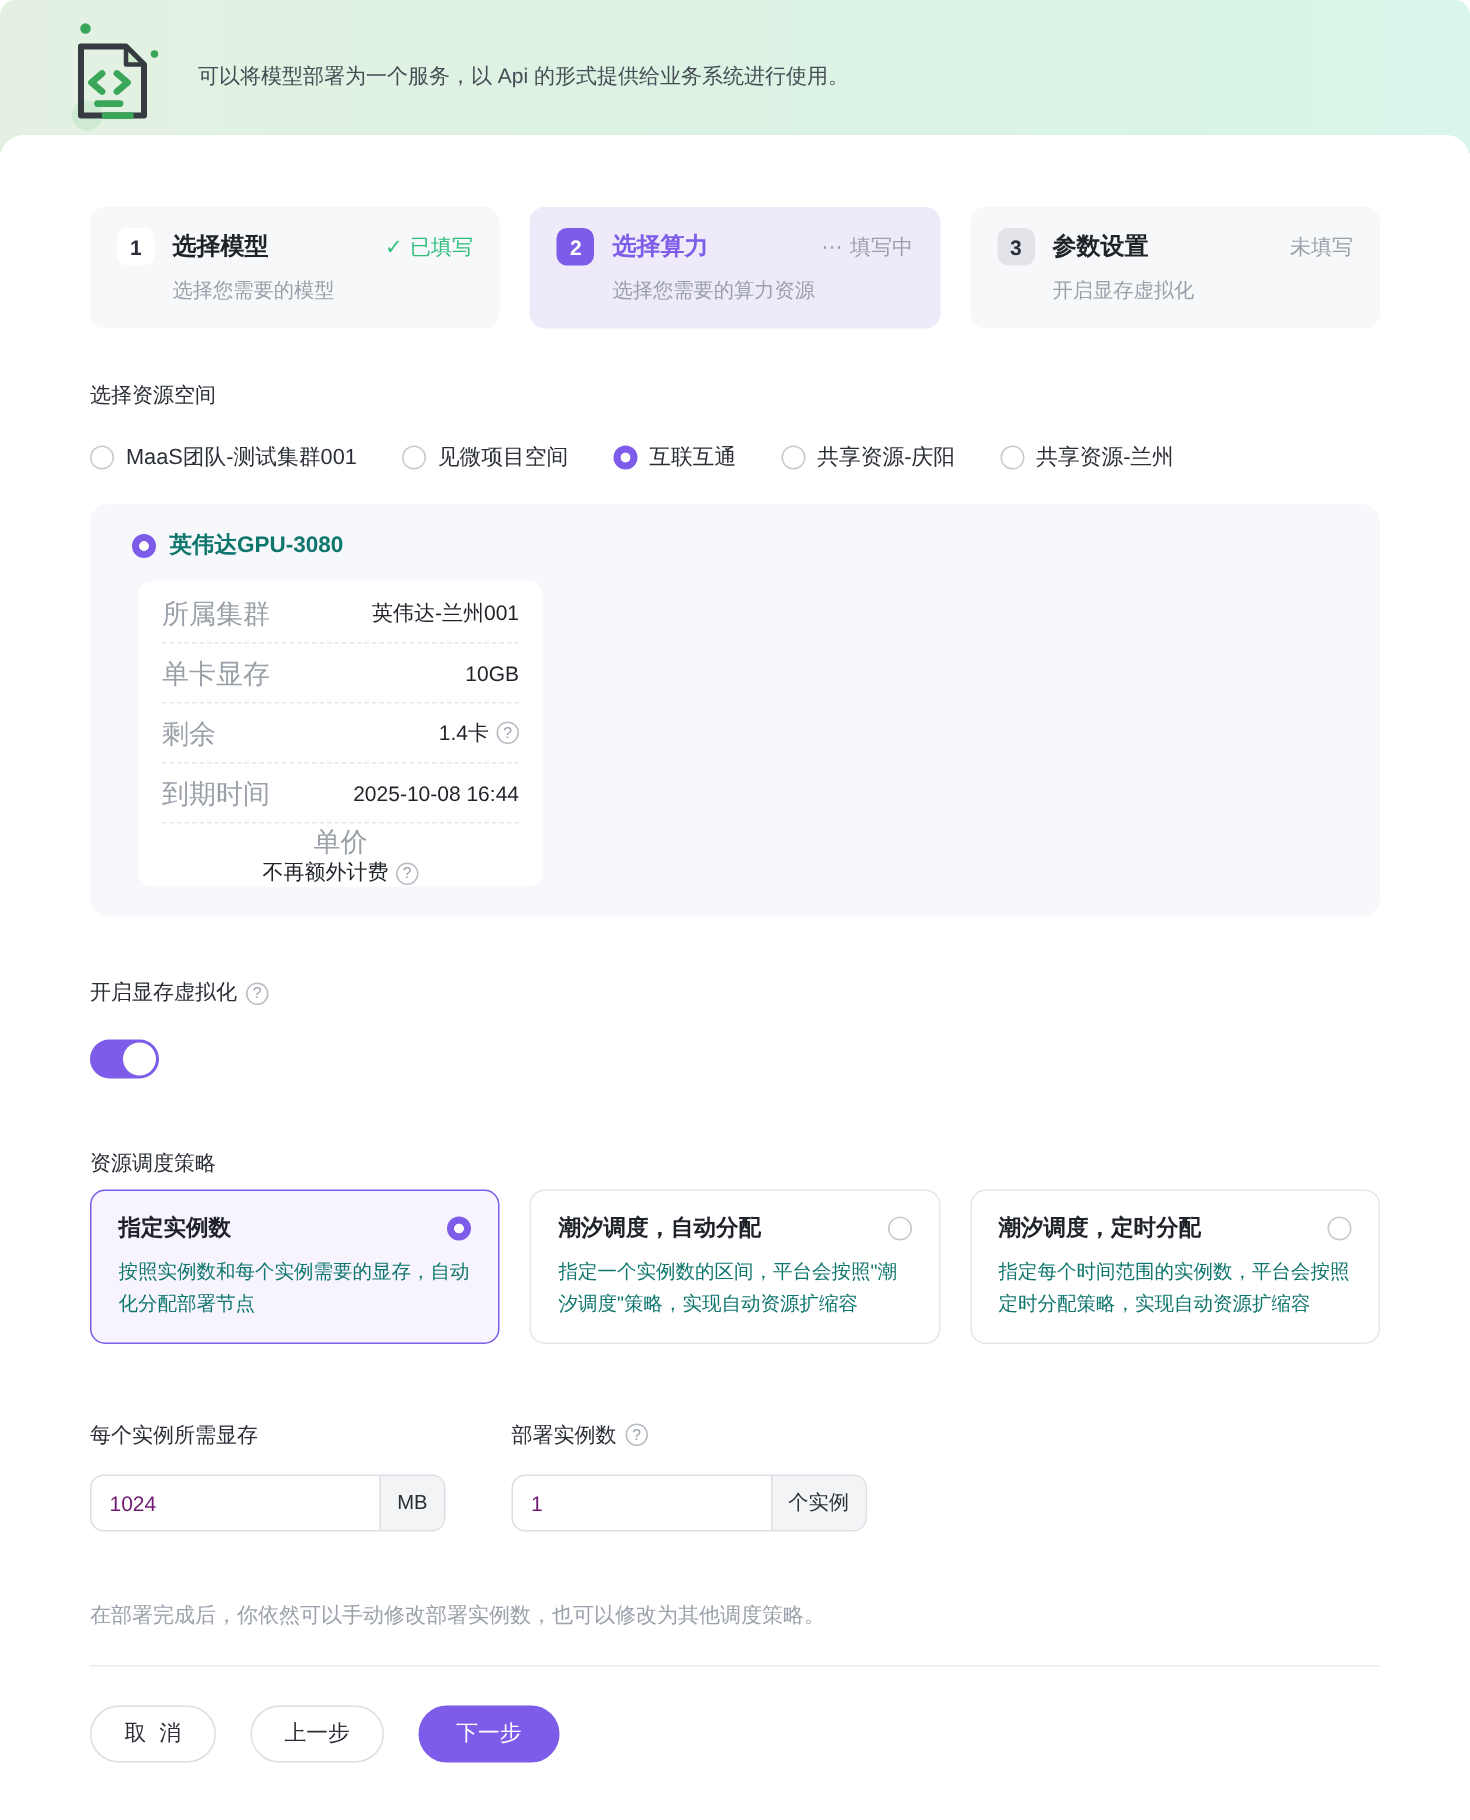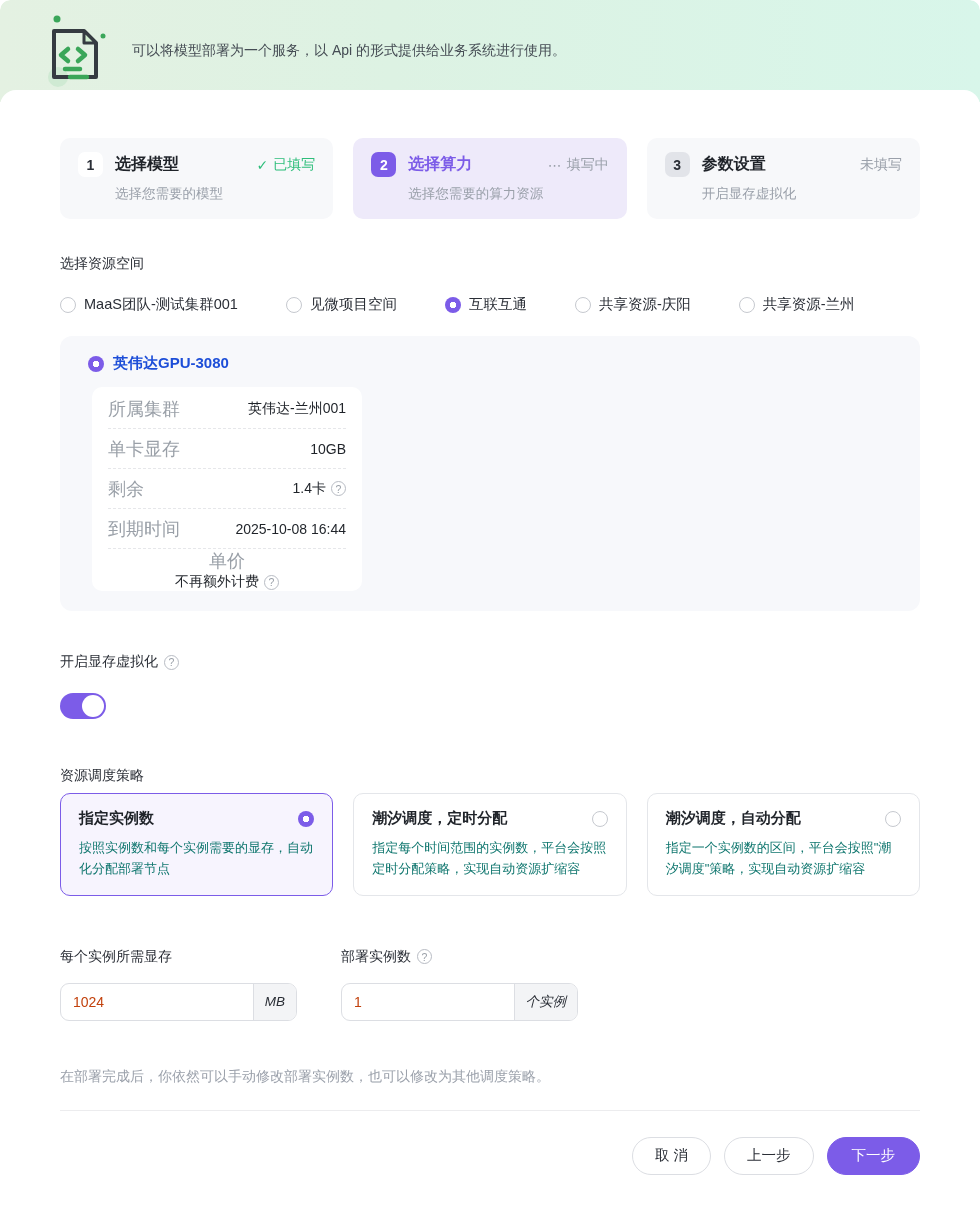--- a/index.html
+++ b/index.html
@@ -27,29 +27,29 @@
   .step.active .step-title { color:#7c5ce8; }
   .step-status { margin-left:auto; font-size:14px; color:#9aa0aa; display:flex; align-items:center; gap:5px; }
   .step-status .check { color:#2fbe7b; font-weight:bold; }
   .step-status.done { color:#2fbe7b; }
   .step-desc { margin:8px 0 0 37px; font-size:13.5px; color:#9aa0aa; }
 
   
   .field-label { font-size:14px; color:#2a2e36; margin-top:36px; display:flex; align-items:center; gap:6px; }
 
   
-  .radio-row { display:flex; align-items:center; gap:48px; margin-top:22px; }
+  .radio-row { display:flex; align-items:center; gap:30px; margin-top:22px; }
   .radio-opt { display:flex; align-items:center; gap:8px; font-size:14.5px; color:#2a2e36; cursor:pointer; }
   .rb { width:16px; height:16px; border-radius:50%; border:1.5px solid #c6c9cf; background:#fff; flex:0 0 auto; }
   .rb.on { border:none; background:radial-gradient(circle, #ffffff 0 3px, #7c5ce8 3.5px 100%); }
 
   
   .gpu-card { margin-top:22px; background:#f7f8fb; border-radius:12px; padding:18px 16px 20px 16px; min-height:272px; }
   .gpu-head { display:flex; align-items:center; gap:9px; padding-left:12px; }
-  .gpu-name { font-size:15px; font-weight:bold; color:#1d4ed8; }
+  .gpu-name { font-size:15px; font-weight:bold; color:#0f766e; }
   .gpu-detail { margin:14px 0 0 16px; width:270px; background:#ffffff; border-radius:10px; padding:2px 16px; }
   .gpu-row { display:flex; align-items:center; justify-content:space-between; height:40px; border-bottom:1px dashed #e6e7ea; }
   .gpu-row:last-child { border-bottom:none;flex-direction:column; }
   .gpu-row .lbl { font-size:18px; color:#9aa0a8; }
   .gpu-row .val { font-size:14px; color:#1f2329; display:flex; align-items:center; gap:5px; }
 
   .help { width:15px; height:15px; border-radius:50%; border:1px solid #b8bcc4; color:#9aa0a8; font-size:10.5px; display:inline-flex; align-items:center; justify-content:center; flex:0 0 auto; cursor:pointer; }
 
   
   .toggle { margin-top:22px; width:46px; height:26px; border-radius:13px; background:#7c5ce8; position:relative; cursor:pointer; }
@@ -60,28 +60,28 @@
   .scard { flex:1; border-radius:10px; border:1px solid #e4e6ea; background:#fff; padding:15px 18px; min-height:98px; cursor:pointer; }
   .scard.sel { border:1.5px solid #7c5ce8; background:#f7f4fe; }
   .scard-top { display:flex; align-items:center; justify-content:space-between; }
   .scard-title { font-size:15px; font-weight:bold; color:#1f2329; }
   .scard-desc { margin-top:9px; font-size:13px; line-height:1.65; color:#0f766e; }
 
   
   .inputs-row { display:flex; gap:44px; margin-top:52px; }
   .input-block .field-label { margin-top:0; }
   .input-group { margin-top:17px; display:flex; height:38px; width:237px; border:1px solid #dcdee3; border-radius:9px; overflow:hidden; background:#fff; }
-  .input-group input { border:none; outline:none; flex:1; min-width:0; padding:0 12px; font-size:14px; color:#c2410c; font-family:"Liberation Sans","DejaVu Sans",sans-serif; background:transparent; }
-  .addon { background:#f3f4f6; border-left:1px solid #dcdee3; display:flex; align-items:center; justify-content:center; padding:0 11px; font-size:13.5px; color:#2a2e36; white-space:nowrap;font-style:italic; }
+  .input-group input { border:none; outline:none; flex:1; min-width:0; padding:0 12px; font-size:14px; color:#701a75; font-family:"Liberation Sans","DejaVu Sans",sans-serif; background:transparent; }
+  .addon { background:#f3f4f6; border-left:1px solid #dcdee3; display:flex; align-items:center; justify-content:center; padding:0 11px; font-size:13.5px; color:#2a2e36; white-space:nowrap; }
 
   .note { margin-top:47px; font-size:14px; color:#9ba1ab; }
   .divider { margin-top:24px; height:1px; background:#ececee; }
 
   
-  .footer { display:flex; justify-content:flex-end; gap:13px; margin-top:26px; }
+  .footer { display:flex; justify-content:flex-start; gap:23px; margin-top:26px;font-family:Liberation Mono, monospace; }
   .btn { height:38px; border-radius:19px; border:1px solid #dcdee3; background:#fff; font-size:14.5px; color:#2a2e36; padding:0 22px; cursor:pointer; font-family:inherit; }
   .btn.primary { background:#7c5ce8; border-color:#7c5ce8; color:#fff; padding:0 24px; }
 </style>
 </head>
 <body>
 
 <div class="page">
 
   <div class="header">
     <div class="header-icon">
@@ -208,31 +208,31 @@
     <div class="strategy-row">
       <div class="scard sel">
         <div class="scard-top">
           <span class="scard-title">指定实例数</span>
           <span class="rb on"></span>
         </div>
         <div class="scard-desc">按照实例数和每个实例需要的显存，自动化分配部署节点</div>
       </div>
       <div class="scard">
         <div class="scard-top">
+          <span class="scard-title">潮汐调度，自动分配</span>
+          <span class="rb"></span>
+        </div>
+        <div class="scard-desc">指定一个实例数的区间，平台会按照"潮汐调度"策略，实现自动资源扩缩容</div>
+      </div>
+      <div class="scard">
+        <div class="scard-top">
           <span class="scard-title">潮汐调度，定时分配</span>
           <span class="rb"></span>
         </div>
         <div class="scard-desc">指定每个时间范围的实例数，平台会按照定时分配策略，实现自动资源扩缩容</div>
-      </div>
-      <div class="scard">
-        <div class="scard-top">
-          <span class="scard-title">潮汐调度，自动分配</span>
-          <span class="rb"></span>
-        </div>
-        <div class="scard-desc">指定一个实例数的区间，平台会按照"潮汐调度"策略，实现自动资源扩缩容</div>
       </div>
     </div>
 
     <div class="inputs-row">
       <div class="input-block">
         <div class="field-label">每个实例所需显存</div>
         <div class="input-group">
           <input type="text" value="1024" style="">
           <span class="addon">MB</span>
         </div>

